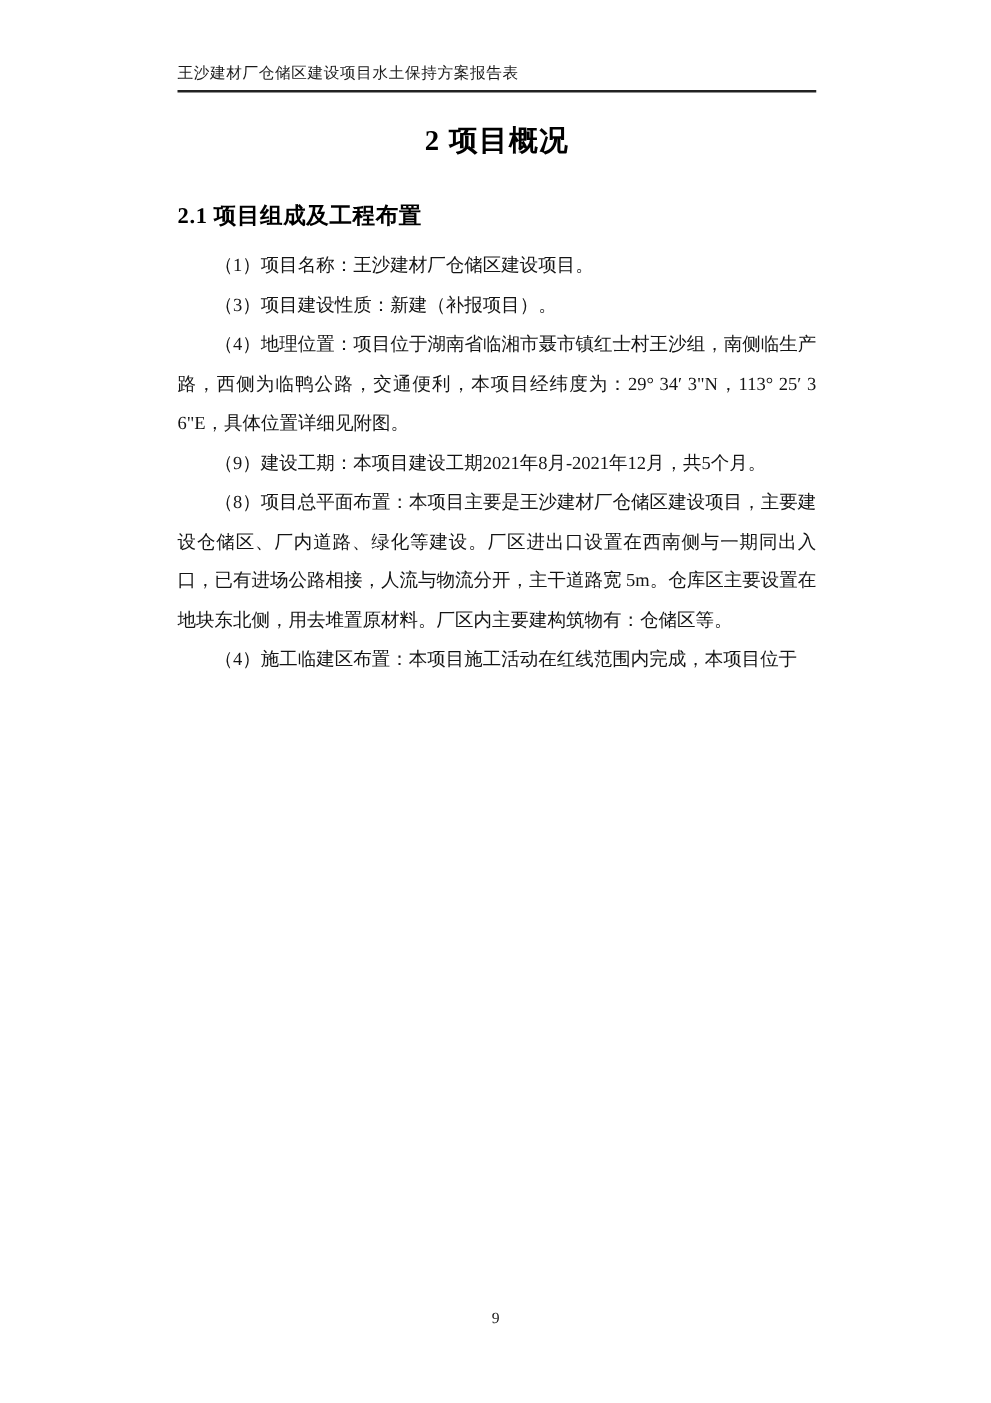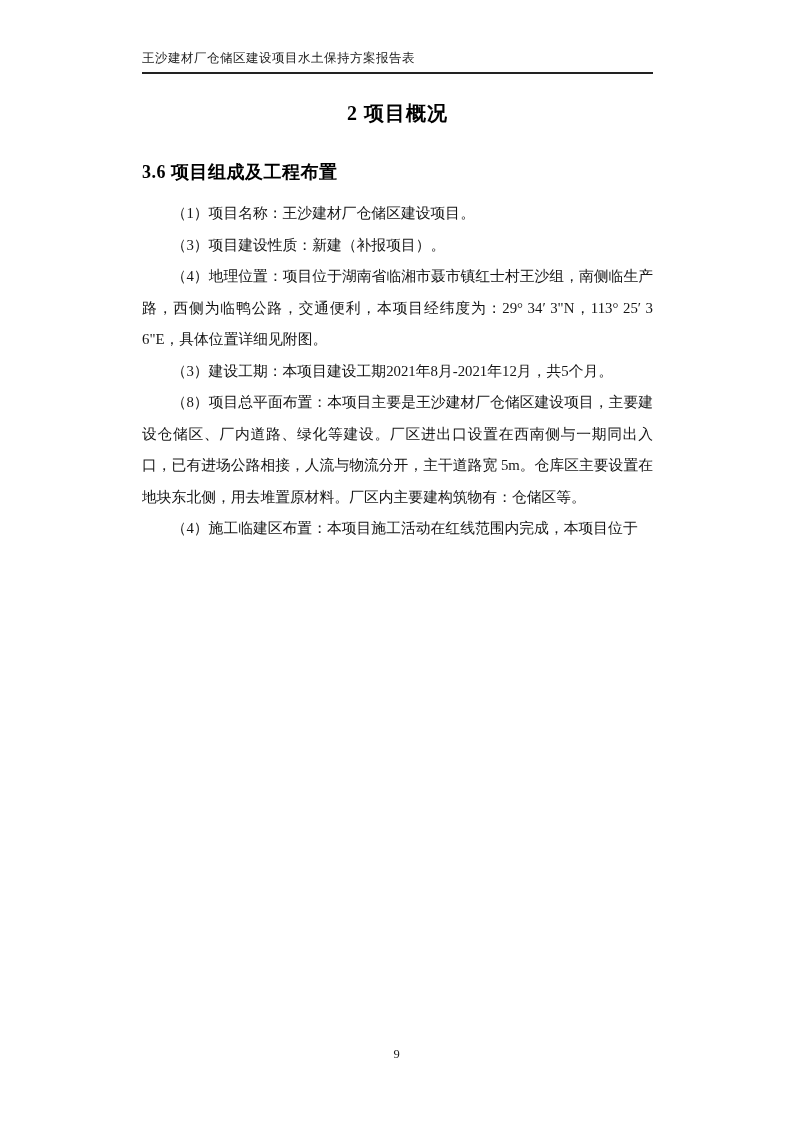--- a/index.html
+++ b/index.html
@@ -23,21 +23,21 @@
     font-size: 12.5px;
     line-height: 17px;
     letter-spacing: 0.5px;
     color: #1a1a1a;
     padding-bottom: 5px;
     border-bottom: 2px solid #222222;
   }
   .chapter-title {
     margin: 23px 0 0 0;
     text-align: center;
-    font-size: 20px;
+    font-size: 23px;
     line-height: 32px;
     font-weight: bold;
     color: #000000;
     letter-spacing: 1px;
   }
   .section-title {
     margin: 30px 0 0 0;
     font-size: 18px;
     line-height: 26px;
     font-weight: bold;
@@ -72,26 +72,26 @@
 <body>
 
 <div class="page">
 
   <div class="running-header">
     <span>王沙建材厂仓储区建设项目水土保持方案报告表</span>
   </div>
 
   <h1 class="chapter-title">2  项目概况</h1>
 
-  <h2 class="section-title">3.6  项目组成及工程布置</h2>
+  <h2 class="section-title">2.1  项目组成及工程布置</h2>
 
   <div class="doc-body">
     <p>（1）项目名称：王沙建材厂仓储区建设项目。</p>
     <p>（3）项目建设性质：新建（补报项目）。</p>
     <p>（4）地理位置：项目位于湖南省临湘市聂市镇红士村王沙组，南侧临生产路，西侧为临鸭公路，交通便利，本项目经纬度为：29° 34′ 3"N，113° 25′ 36"E，具体位置详细见附图。</p>
-    <p>（3）建设工期：本项目建设工期2021年8月-2021年12月，共5个月。</p>
+    <p>（9）建设工期：本项目建设工期2021年8月-2021年12月，共5个月。</p>
     <p>（8）项目总平面布置：本项目主要是王沙建材厂仓储区建设项目，主要建设仓储区、厂内道路、绿化等建设。厂区进出口设置在西南侧与一期同出入口，已有进场公路相接，人流与物流分开，主干道路宽 5m。仓库区主要设置在地块东北侧，用去堆置原材料。厂区内主要建构筑物有：仓储区等。</p>
     <p>（4）施工临建区布置：本项目施工活动在红线范围内完成，本项目位于</p>
   </div>
 
   <div class="page-number">9</div>
 
 </div>
 
 </body></html>

